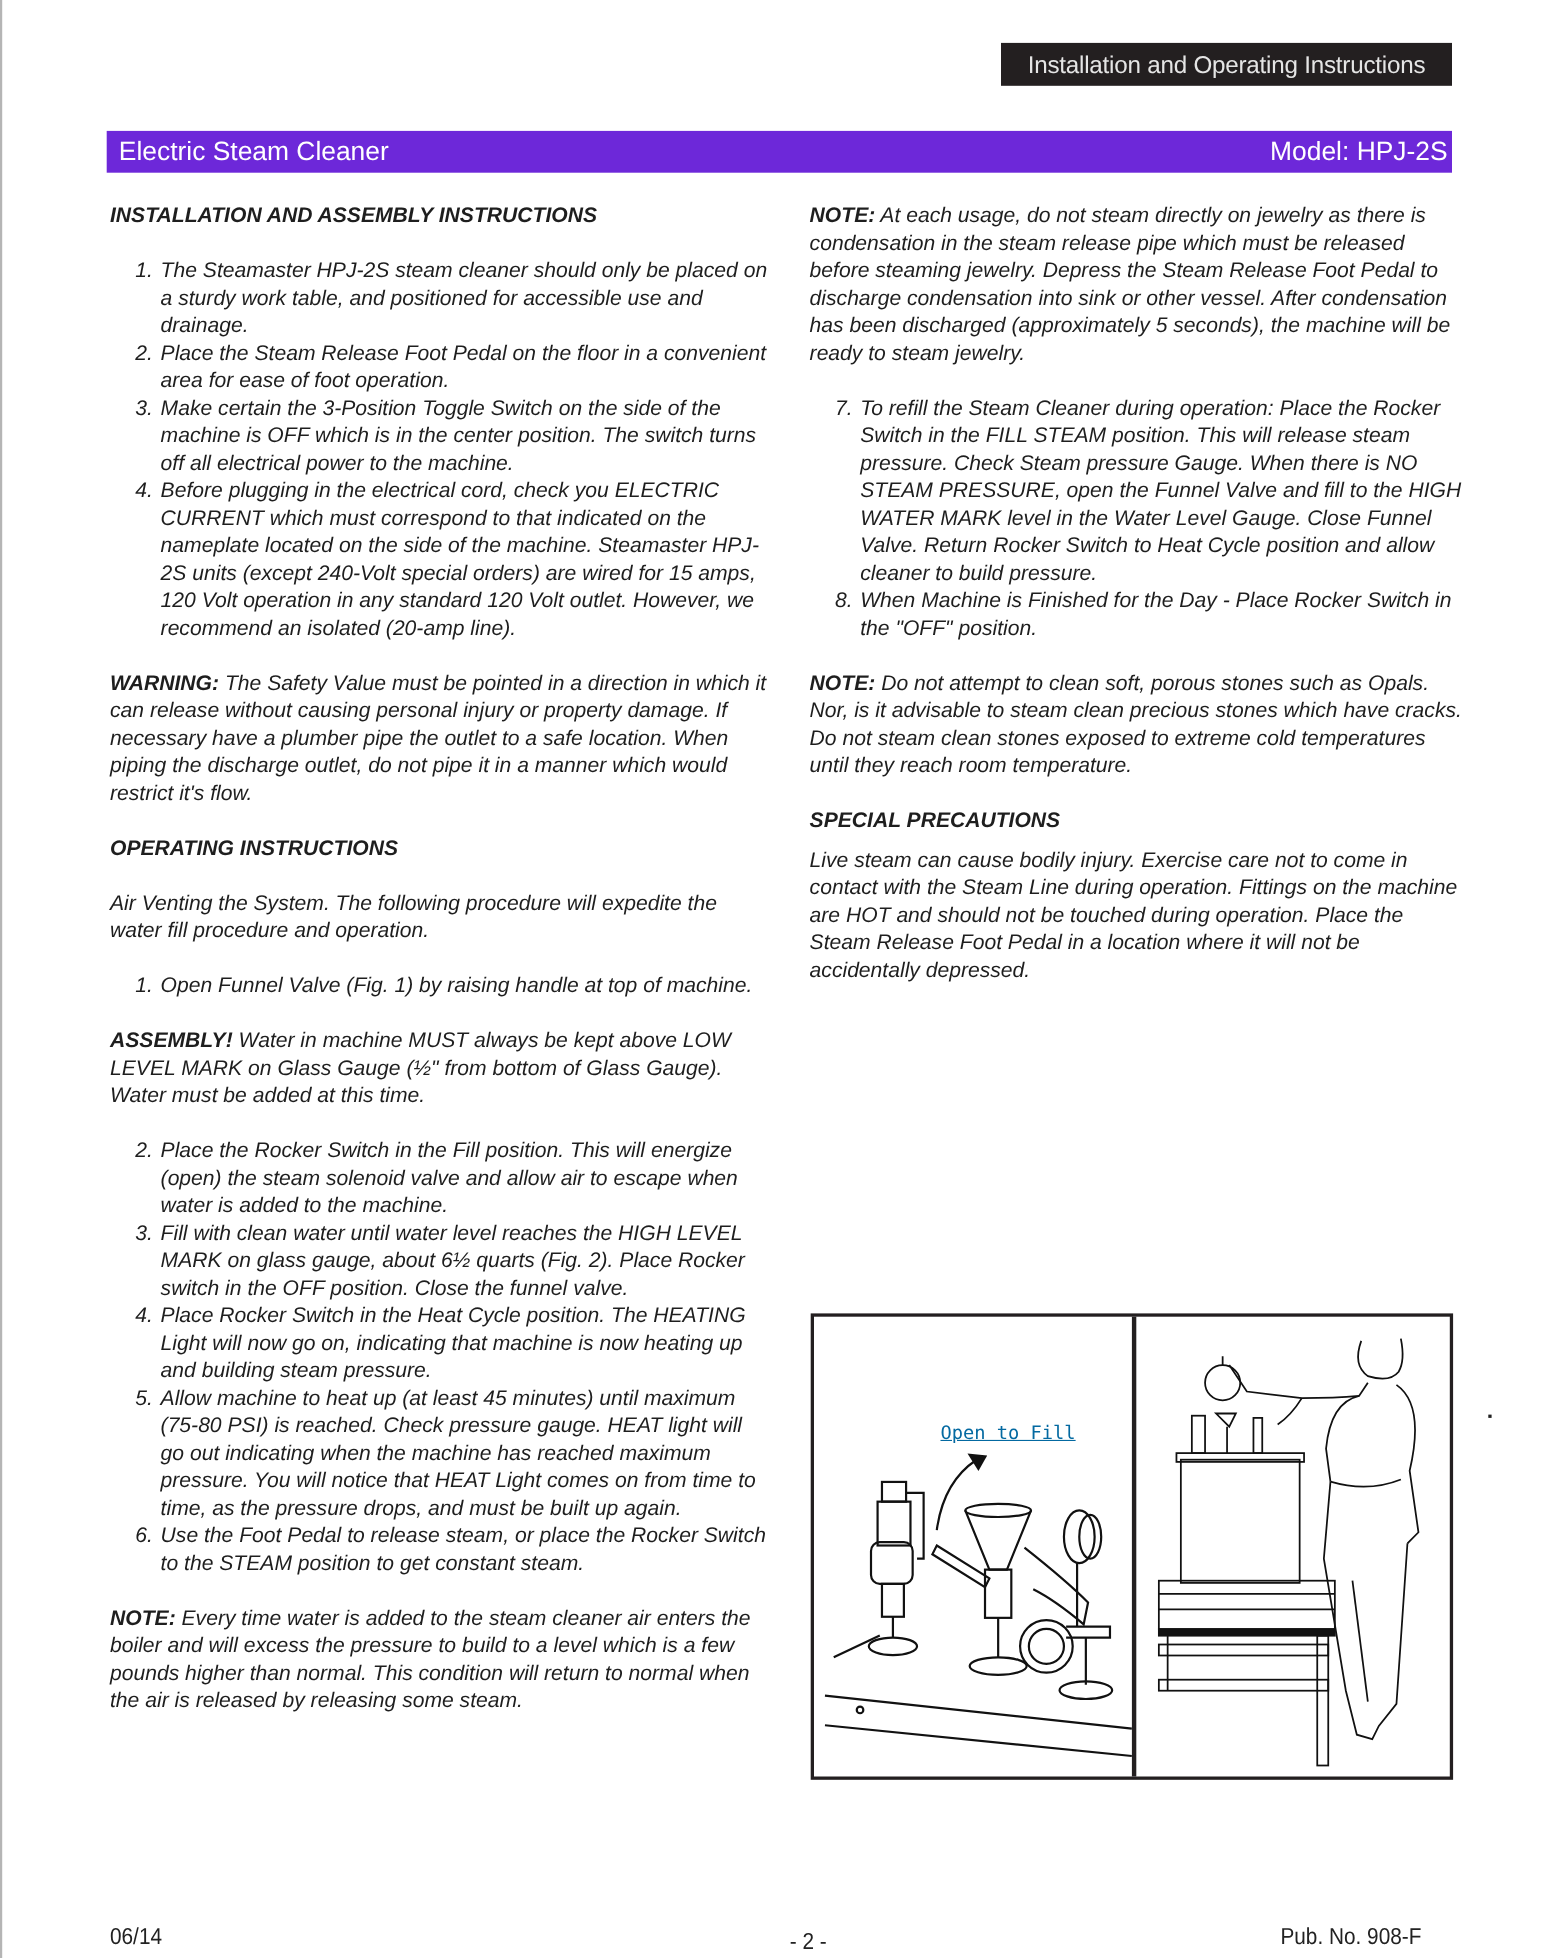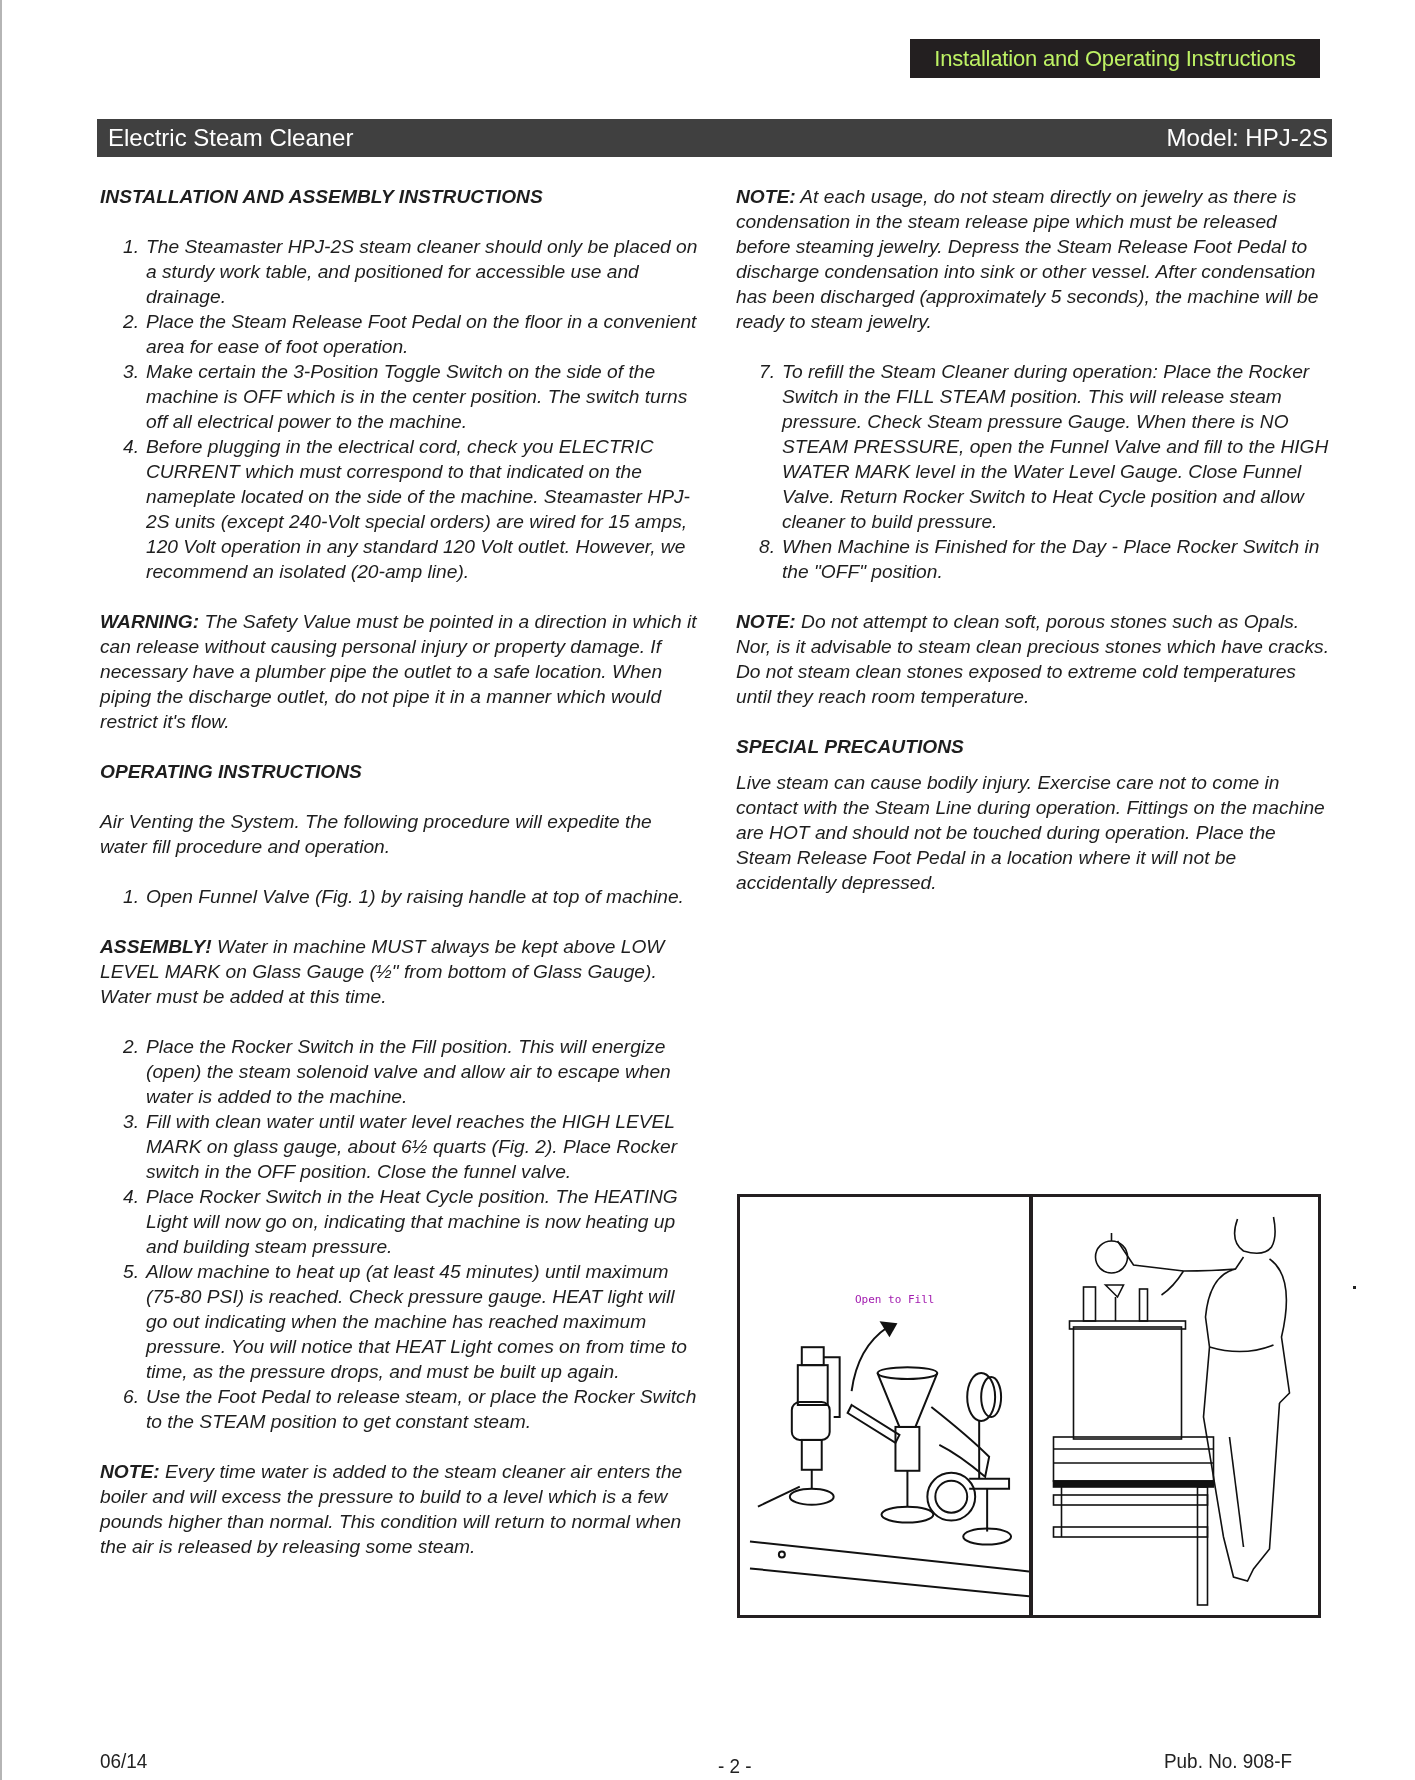--- a/index.html
+++ b/index.html
@@ -3,26 +3,26 @@
 <meta charset="utf-8">
 <style>
   html, body { margin: 0; padding: 0; background: #ffffff; }
   body {
     width: 1415px; height: 1780px; position: relative; overflow: hidden;
     font-family: "Liberation Sans", sans-serif; color: #1e1e1e;
   }
   .left-edge { position: absolute; left: 0; top: 0; width: 2px; height: 1780px; background: #b5b5b5; }
   .doc-tag {
     position: absolute; left: 910px; top: 39px; width: 410px; height: 39px;
-    background: #231f20; color: #bef264; font-size: 22px; line-height: 39px;
+    background: #231f20; color: #e5e5e5; font-size: 22px; line-height: 39px;
     text-align: center; white-space: nowrap; letter-spacing: -0.2px;
   }
   .title-band {
     position: absolute; left: 97px; top: 119px; width: 1223px; height: 38px;
-    background: #404040; color: #ffffff; font-size: 24px; line-height: 38px; padding-left: 12px;
+    background: #6d28d9; color: #ffffff; font-size: 24px; line-height: 38px;
   }
   .title-band .left { position: absolute; left: 11px; top: 0; }
   .title-band .right { position: absolute; right: 4px; top: 0; }
   .col { position: absolute; top: 184px; font-style: italic; font-size: 19.2px; line-height: 25px; }
   .col.left-col { left: 100px; width: 600px; }
   .col.right-col { left: 736px; width: 600px; }
   .col p { margin: 0 0 25px 0; }
   .col h3 { margin: 0 0 25px 0; font-size: 19.2px; font-weight: bold; line-height: 25px; }
   .col h3.tight { margin-bottom: 11px; }
   .col ol { list-style: none; margin: 0 0 25px 0; padding: 0; }
@@ -32,21 +32,21 @@
   .figures {
     position: absolute; left: 737px; top: 1194px; width: 584px; height: 424px;
     box-sizing: border-box; border: 3px solid #231f20; display: flex;
   }
   .fig { position: relative; height: 100%; box-sizing: border-box; }
   .fig.one { width: 293px; border-right: 4px solid #231f20; }
   .fig.two { flex: 1; }
   .fig svg { position: absolute; left: 0; top: 0; width: 100%; height: 100%; }
   .fig-caption {
     position: absolute; left: 115px; top: 96px; font-family: "DejaVu Sans Mono", monospace;
-    font-size: 11px; color: #a21caf; font-style: normal;
+    font-size: 17px; color: #0369a1; font-style: normal; text-decoration: underline;
   }
   .dot { position: absolute; left: 1353px; top: 1286px; width: 3px; height: 3px; background: #222; }
   .footer { position: absolute; top: 1749px; font-size: 21px; color: #222; transform: scaleX(0.9); transform-origin: left; }
   .footer.date { left: 100px; }
   .footer.page { left: 718px; top: 1754px; }
   .footer.pub { left: 1164px; }
 </style>
 </head>
 <body>
 

